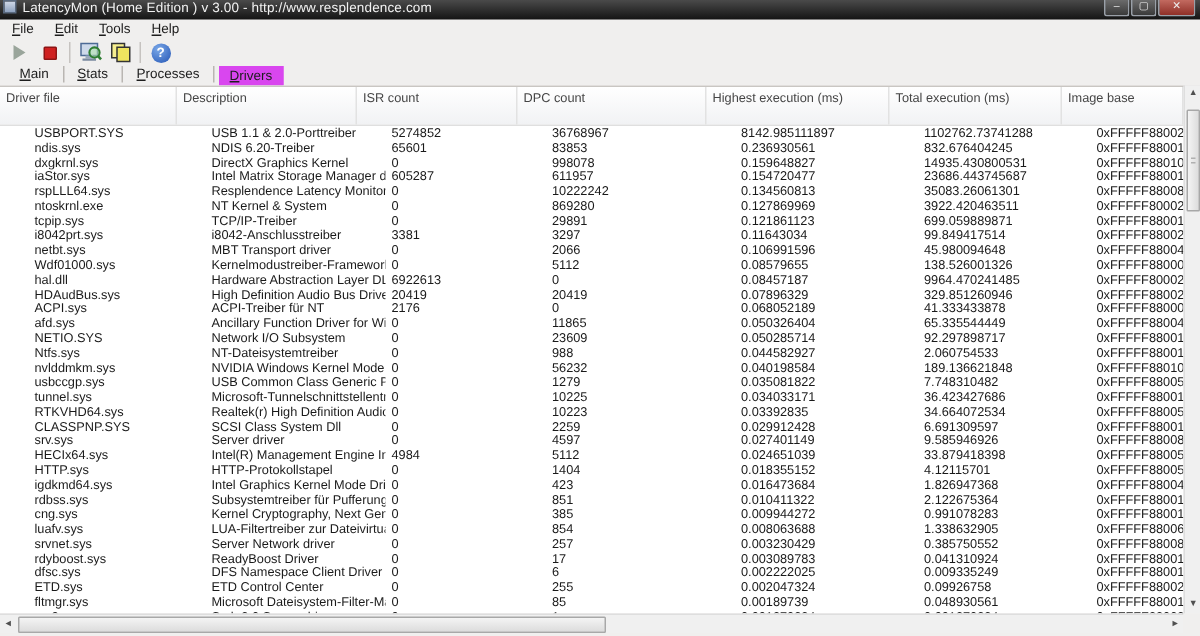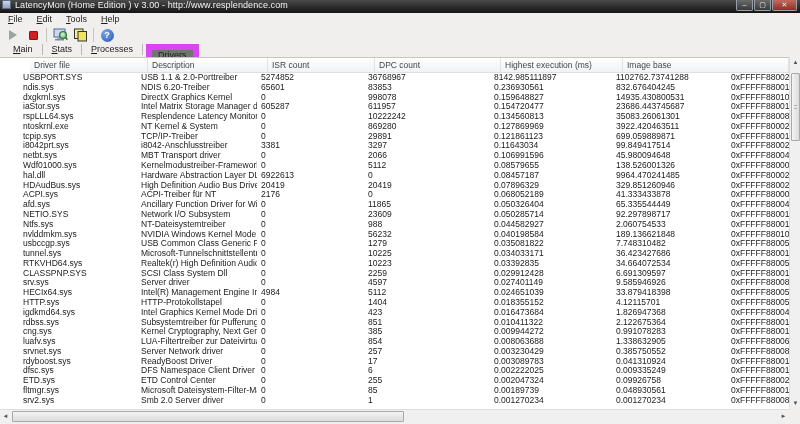--- a/index.html
+++ b/index.html
@@ -37,30 +37,30 @@
   .tool-sep{width:1px;height:14px;background:#c6c3c0;margin:0 3px;flex:none;}
   .play-glyph{width:0;height:0;border-left:8px solid #9aa59b;border-top:5px solid transparent;border-bottom:5px solid transparent;}
   .stop-glyph{width:9px;height:9px;background:#cf2020;border:1px solid #8d1414;border-radius:1px;}
   .help-glyph{width:13px;height:13px;border-radius:50%;
     background:radial-gradient(circle at 35% 30%,#7aa8e8,#2455b4);
     color:#fff;font-size:9px;font-weight:bold;line-height:13px;text-align:center;}
   
   .tabbar{height:13px;display:flex;align-items:flex-start;font-size:9px;color:#1d1d1d;padding-left:4px;}
   .tab{padding:0 9px;line-height:11px;display:inline-block;}
   .tab::first-letter{text-decoration:underline;}
-  .tab.selected{border:6px solid #d946ef;background:#737373;padding:0 6px;margin:0 3px;}
+  .tab.selected{border:1px solid #d946ef;background:#d946ef;padding:0 6px;margin:0 3px;}
   .tab-sep{width:1px;height:11px;background:#b9b6b2;flex:none;}
   
   .table-region{
     position:absolute;top:57px;left:0;right:0;bottom:15px;background:#fff;
     border-top:1px solid #c9c6c2;overflow:hidden;
   }
   .grid{margin-right:11px;height:100%;}
-  .grid-header{height:15px;display:flex;background:linear-gradient(#ffffff,#f1f2f4);
-    border-bottom:1px solid #dfdfdf;font-size:8.5px;color:#454545;margin-left:30px;}
+  .grid-header{height:26px;display:flex;background:linear-gradient(#ffffff,#f1f2f4);
+    border-bottom:1px solid #dfdfdf;font-size:8.5px;color:#454545;}
   .hcell{border-right:1px solid #e2e2e2;padding:0 0 0 4px;line-height:15px;
     white-space:nowrap;overflow:hidden;flex:none;}
   .grid-body{overflow:hidden;padding-left:19px;}
   .trow{display:flex;height:9.79px;font-size:8.5px;line-height:9.9px;color:#1a1a1a;}
   .cell{padding-left:4px;white-space:nowrap;overflow:hidden;flex:none;}
   .c0{width:118px}.c1{width:120px}.c2{width:107px}.c3{width:126px}
   .c4{width:122px}.c5{width:115px}.c6{flex:1;width:auto;}
   
   .vscroll{position:absolute;top:57px;right:0;bottom:15px;width:11px;background:#f0f0f0;
     border-left:1px solid #dedede;}
@@ -144,20 +144,21 @@
     </div>
 
   <div class="table-region">
     <div class="grid">
       <div class="grid-header" id="thead">
           <div class="hcell c0">Driver file</div>
           <div class="hcell c1">Description</div>
           <div class="hcell c2">ISR count</div>
           <div class="hcell c3">DPC count</div>
           <div class="hcell c4">Highest execution (ms)</div>
+          <div class="hcell c5">Total execution (ms)</div>
           <div class="hcell c6">Image base</div>
         </div>
       <div class="grid-body" id="tbody">
           <div class="trow">
             <div class="cell c0">USBPORT.SYS</div>
             <div class="cell c1">USB 1.1 &amp; 2.0-Porttreiber</div>
             <div class="cell c2">5274852</div>
             <div class="cell c3">36768967</div>
             <div class="cell c4">8142.985111897</div>
             <div class="cell c5">1102762.73741288</div>

